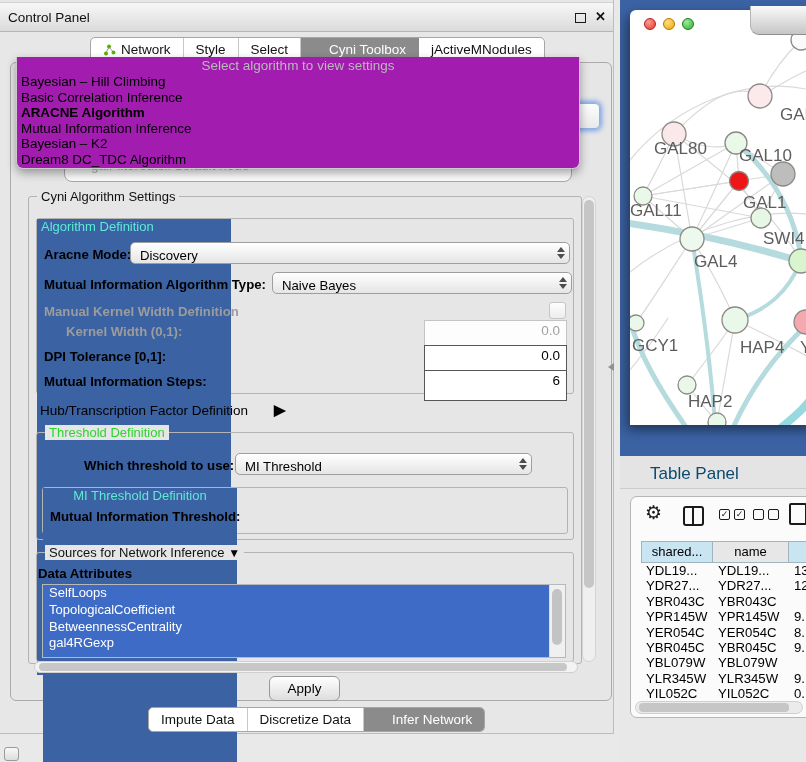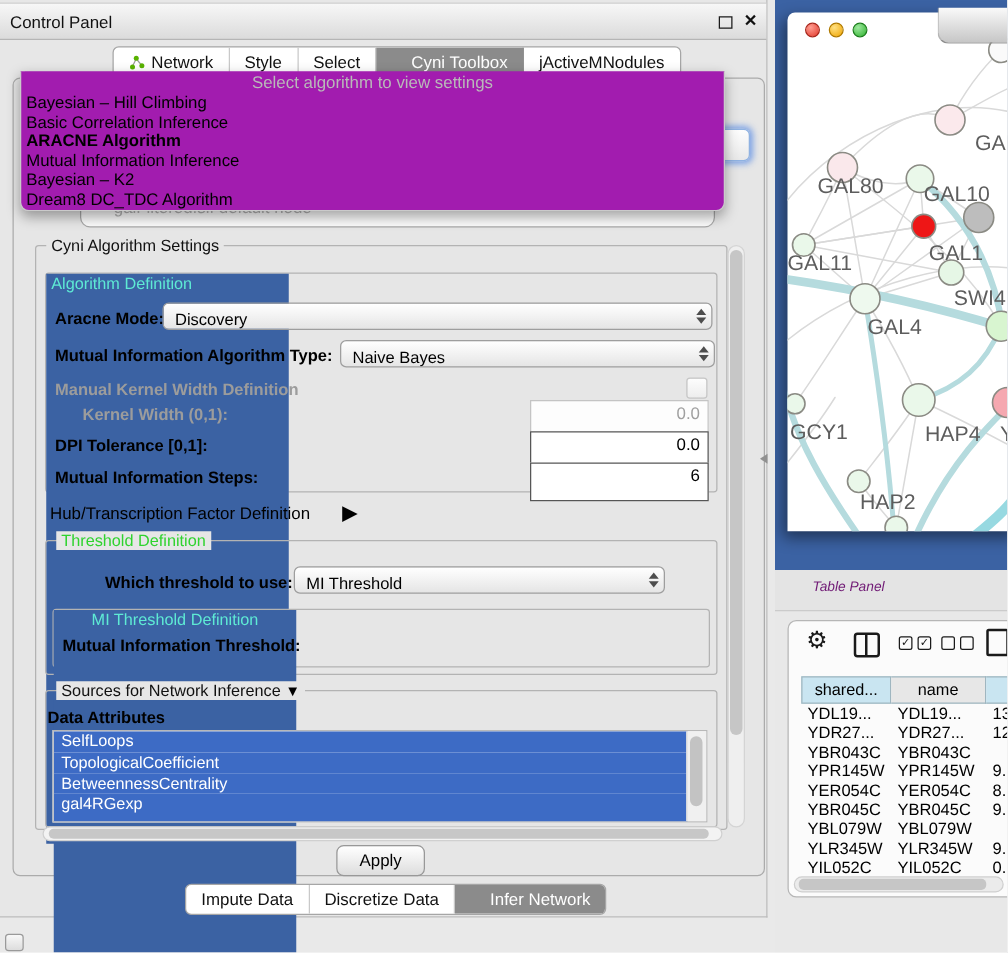--- a/index.html
+++ b/index.html
@@ -77,21 +77,21 @@
   .net-window svg{position:absolute;left:0;top:0;}
   .nlabel{font-family:"Liberation Sans",sans-serif;font-size:17px;fill:#5d5d5d;}
   .tl{position:absolute;top:8px;width:12px;height:12px;border-radius:50%;box-sizing:border-box;}
   .tl.red{left:14px;background:radial-gradient(circle at 35% 30%,#ff9d92,#e2392b);border:1px solid #a8271c;}
   .tl.yellow{left:33px;background:radial-gradient(circle at 35% 30%,#ffe082,#f0a500);border:1px solid #b07a00;}
   .tl.green{left:52px;background:radial-gradient(circle at 35% 30%,#9fe89f,#2eb22e);border:1px solid #1e7e1e;}
   .gray-frag{position:absolute;left:130px;top:6px;width:60px;height:28px;background:linear-gradient(#fafafa,#c6c6c6);border-bottom:1px solid #8f8f8f;border-left:1px solid #b5b5b5;border-radius:0 0 0 9px;z-index:5;}
 
   .table-panel{position:absolute;left:0;top:456px;width:186px;height:306px;background:#e8e8e8;}
   .tp-header{height:32px;background:#e4e4e4;border-bottom:1px solid #cbcbcb;}
-  .tp-title{padding:8px 0 0 30px;font-size:11px;color:#701a75;font-style:italic;}
+  .tp-title{padding:8px 0 0 30px;font-size:17px;color:#0c4a6e;}
   .tp-inner{position:absolute;left:10px;top:40px;width:200px;height:222px;background:#fbfbfb;border:1px solid #b6b6b6;border-radius:7px;box-sizing:border-box;}
   .tb-icon{position:absolute;top:9px;}
   .gear{left:14px;font-size:19px;color:#1a1a1a;line-height:19px;top:6px;}
   .colicon{left:52px;width:17px;height:16px;border:2px solid #1a1a1a;border-radius:3px;}
   .colicon i{position:absolute;left:7px;top:0;width:2px;height:100%;background:#1a1a1a;}
   .pair{display:flex;gap:4px;}
   .pair.checks{left:88px;top:12px;}
   .pair.unchecks{left:122px;top:12px;}
   .cbx{width:9px;height:9px;border:1.5px solid #1a1a1a;border-radius:2px;font-size:9px;line-height:8px;color:#1a1a1a;text-align:center;}
   .docicon{left:158px;width:14px;height:18px;border:2px solid #1a1a1a;border-radius:2px;top:6px;}

